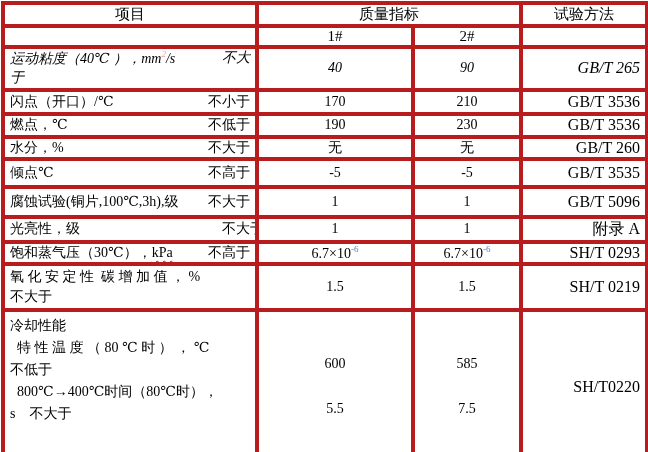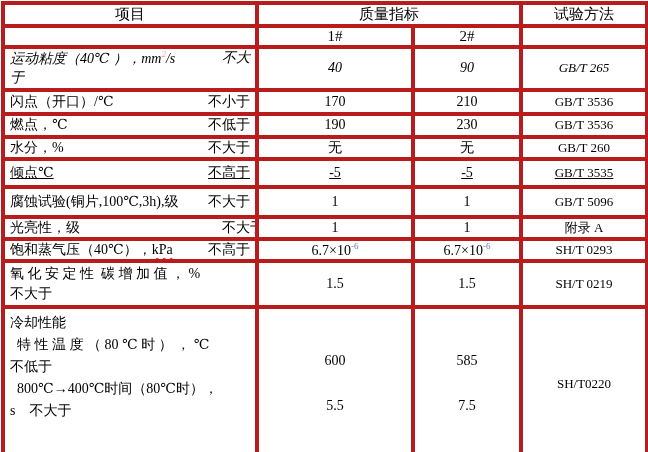--- a/index.html
+++ b/index.html
@@ -17,26 +17,26 @@
   td { border:4px solid #b91c1c; padding:0 5px; vertical-align:middle; overflow:hidden; }
   col.c-item   { width:254px; }
   col.c-v1     { width:156px; }
   col.c-v2     { width:108px; }
   col.c-method { width:126px; }
 
   
   tr.rh21 { height:21px; } tr.rh20 { height:20px; }
   tr.rh41 { height:41px;font-style:italic; } tr.rh24 { height:24px; }
   tr.rh23 { height:23px; } tr.rh22 { height:22px; }
-  tr.rh28 { height:28px;text-decoration:underline; } tr.rh30 { height:30px; }
+  tr.rh28 { height:28px; } tr.rh30 { height:30px; }
   tr.rh46 { height:46px; } tr.rh121 { height:154px; }
 
   td.hdr { text-align:center; font-size:15px; }
   td.val { text-align:center; }
-  td.method { text-align:center; font-size:13px; }
+  td.method { text-align:right; font-size:16px; }
   td.item { text-align:left; }
 
   .row-flex { display:flex; justify-content:space-between; align-items:center; }
   .line { white-space:pre-wrap; line-height:20px; }
   .cool-line { white-space:pre-wrap; line-height:22px; }
   td.vtop { vertical-align:top; padding-top:3px; }
 
   sup.sup-pink { color:#f09a9a; font-size:9px; }
   sup.sup-blue { color:#5b7db1; font-size:9px; }
   .squiggle {
@@ -155,21 +155,21 @@
         </div>
       </td>
       <td class="val">1</td>
       <td class="val">1</td>
       <td class="method">附录 A</td>
     </tr>
 
     <tr class="rh22">
       <td class="item">
         <div class="row-flex">
-          <span><span>饱和蒸气压（40℃），</span><span class="squiggle">kPa</span></span>
+          <span><span>饱和蒸气压（30℃），</span><span class="squiggle">kPa</span></span>
           <span>不高于</span>
         </div>
       </td>
       <td class="val"><span>6.7×10</span><sup class="sup-blue">-6</sup></td>
       <td class="val"><span>6.7×10</span><sup class="sup-blue">-6</sup></td>
       <td class="method">SH/T 0293</td>
     </tr>
 
 
     <tr class="rh46">

